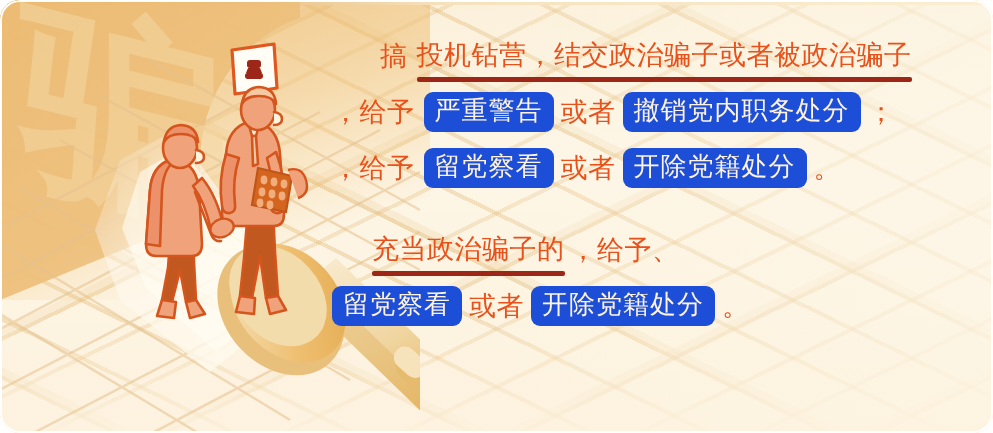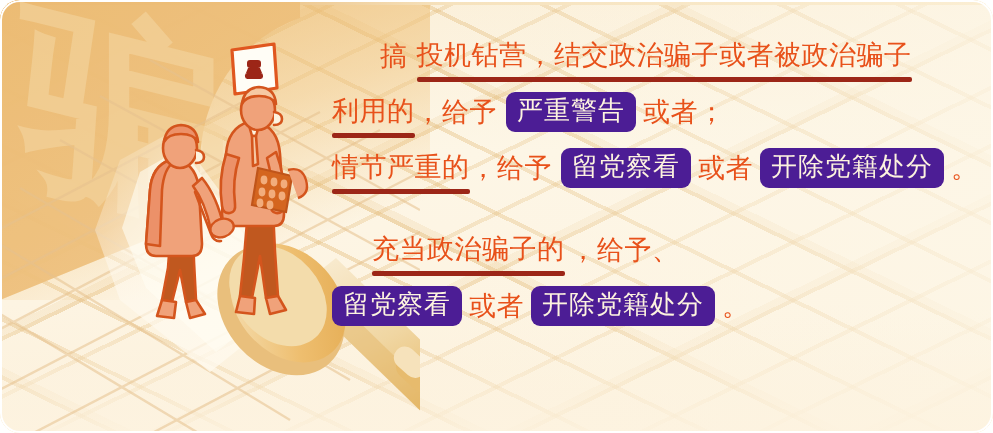--- a/index.html
+++ b/index.html
@@ -79,21 +79,21 @@
   }
   .gap{display:inline-block;width:9px;}
   .gap-s{display:inline-block;width:5px;}
   .punct{
     font-family:"Liberation Serif","DejaVu Serif",serif;
     font-size:27px;color:#e8511a;line-height:1;
   }
 
   .tag{
     display:inline-flex;align-items:center;justify-content:center;
-    background:#4c1d95;
+    background:#1d4ed8;
     color:#fdf3df;
     font-family:"Liberation Serif","DejaVu Serif",serif;
     font-size:26px;
     letter-spacing:1px;
     padding:6px 11px 8px 11px;
     border-radius:9px;
     margin:0 7px;
     line-height:1;
   }
   .tag.first{margin-left:9px;}
@@ -256,29 +256,28 @@
 
     <div class="para">
 
       <div class="tline indent">
         <span class="t">搞</span>
         <span class="gap"></span>
         <span class="t ul">投机钻营，结交政治骗子或者被政治骗子</span>
       </div>
 
       <div class="tline">
-        <span class="t ul">利用的</span>
         <span class="t">，给予</span>
         <span class="tag first">严重警告</span>
         <span class="t">或者</span>
+        <span class="tag">撤销党内职务处分</span>
         <span class="punct">；</span>
       </div>
 
       <div class="tline">
-        <span class="t ul">情节严重的</span>
         <span class="t">，给予</span>
         <span class="tag first">留党察看</span>
         <span class="t">或者</span>
         <span class="tag">开除党籍处分</span>
         <span class="punct">。</span>
       </div>
 
     </div>
 
     <div class="para">

